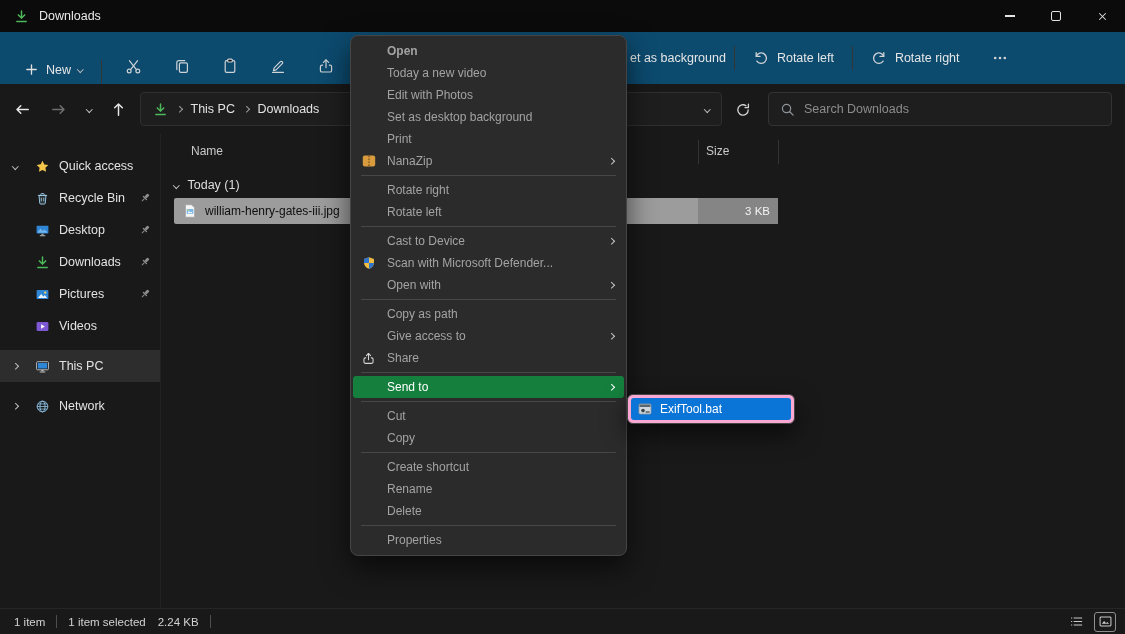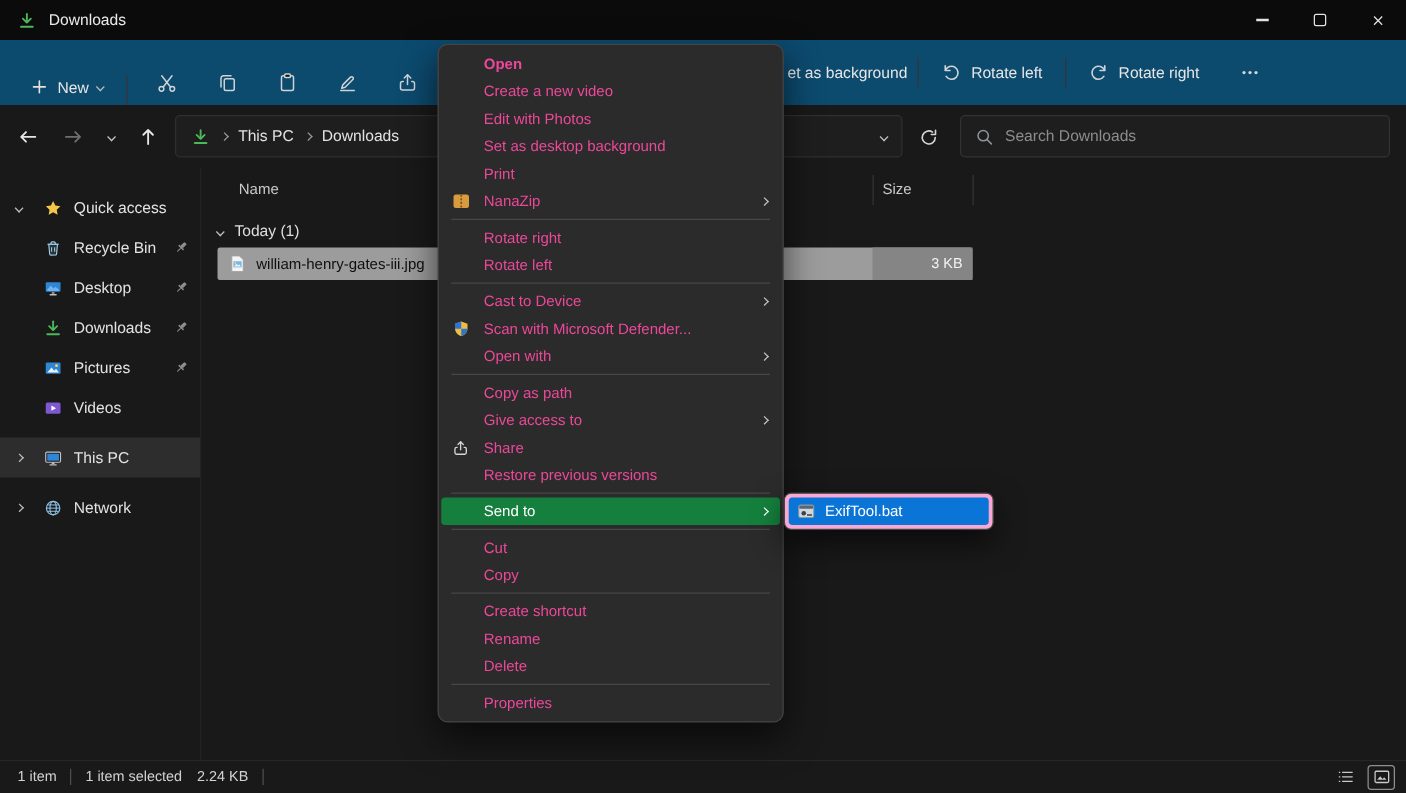--- a/index.html
+++ b/index.html
@@ -63,21 +63,21 @@
 .col-div.d2{left:617px}
 .group-row{position:absolute;top:40px;left:0;height:22px;display:flex;align-items:center;gap:9px;padding-left:13px;font-size:12.5px;color:#dedede}
 .group-row .chev{color:#c2c2c2}
 .file-row{position:absolute;top:64px;left:13px;width:604px;height:26px;background:#9c9c9c;border-radius:2px;display:flex;align-items:center}
 .f-icon{margin-left:8px}
 .f-name{margin-left:7px;font-size:12px;color:#0e0e0e}
 .f-size{position:absolute;right:0;top:0;bottom:0;width:80px;background:#858585;display:flex;align-items:center;justify-content:flex-end;padding-right:8px;font-size:11.5px;color:#f3f3f3}
 
 
 .context-menu{position:absolute;left:350px;top:35px;width:277px;background:#2b2b2b;border:1px solid #454545;border-radius:8px;padding:4px 0;box-shadow:0 12px 28px rgba(0,0,0,.6);z-index:50}
-.mi{position:relative;height:22px;display:flex;align-items:center;padding:0 26px 0 36px;font-size:12px;color:#ec4899;white-space:nowrap}
+.mi{position:relative;height:22px;display:flex;align-items:center;padding:0 26px 0 36px;font-size:12px;color:#a3a3a3;white-space:nowrap}
 .mi .mi-icon{position:absolute;left:11px;display:flex}
 .mi .mi-arrow{position:absolute;right:13px;color:#c4c4c4}
 .mi.hl{background:#15803d;margin:0 2px;padding-left:34px;border-radius:3px;color:#fff}
 .mi.hl .mi-arrow{color:#fff;right:11px}
 .mi-label.bold{font-weight:700}
 .msep{height:1px;background:#474747;margin:3px 10px}
 
 
 .submenu{position:absolute;left:627px;top:394px;width:168px;background:#f9a8d4;border:1px solid #454545;border-radius:6px;padding:3px;box-shadow:0 10px 24px rgba(0,0,0,.6);z-index:60}
 .smi{height:22px;display:flex;align-items:center;gap:8px;padding:0 7px;border-radius:3px;font-size:12px}
@@ -417,21 +417,21 @@
     <span class="f-name">william-henry-gates-iii.jpg</span>
     <span class="f-size">3 KB</span>
   </div>
 </div>
 
 <div class="context-menu">
   <div class="mi">
       <span class="mi-label bold">Open</span>
     </div>
   <div class="mi">
-      <span class="mi-label">Create a new video</span>
+      <span class="mi-label">Today a new video</span>
     </div>
   <div class="mi">
       <span class="mi-label">Edit with Photos</span>
     </div>
   <div class="mi">
       <span class="mi-label">Set as desktop background</span>
     </div>
   <div class="mi">
       <span class="mi-label">Print</span>
     </div>
@@ -481,23 +481,20 @@
   <div class="mi">
     <span class="mi-icon">
         <svg width="13" height="13" viewBox="0 0 16 16" fill="none" stroke="#d6d6d6" stroke-width="1.3">
           <path d="M8 9.6V1.9" stroke-linecap="round"></path>
           <path d="M5.4 4.4 8 1.8l2.6 2.6" stroke-linecap="round" stroke-linejoin="round"></path>
           <path d="M4.6 7.2H4a1.6 1.6 0 0 0-1.6 1.6v3.6A1.6 1.6 0 0 0 4 14h8a1.6 1.6 0 0 0 1.6-1.6V8.8A1.6 1.6 0 0 0 12 7.2h-.6" stroke-linecap="round"></path>
         </svg>
       </span>
     <span class="mi-label">Share</span>
   </div>
-  <div class="mi">
-      <span class="mi-label">Restore previous versions</span>
-    </div>
   <div class="msep"></div>
   <div class="mi hl">
     <span class="mi-label">Send to</span>
     <i class="chev right xs mi-arrow"></i>
   </div>
   <div class="msep"></div>
   <div class="mi">
       <span class="mi-label">Cut</span>
     </div>
   <div class="mi">

